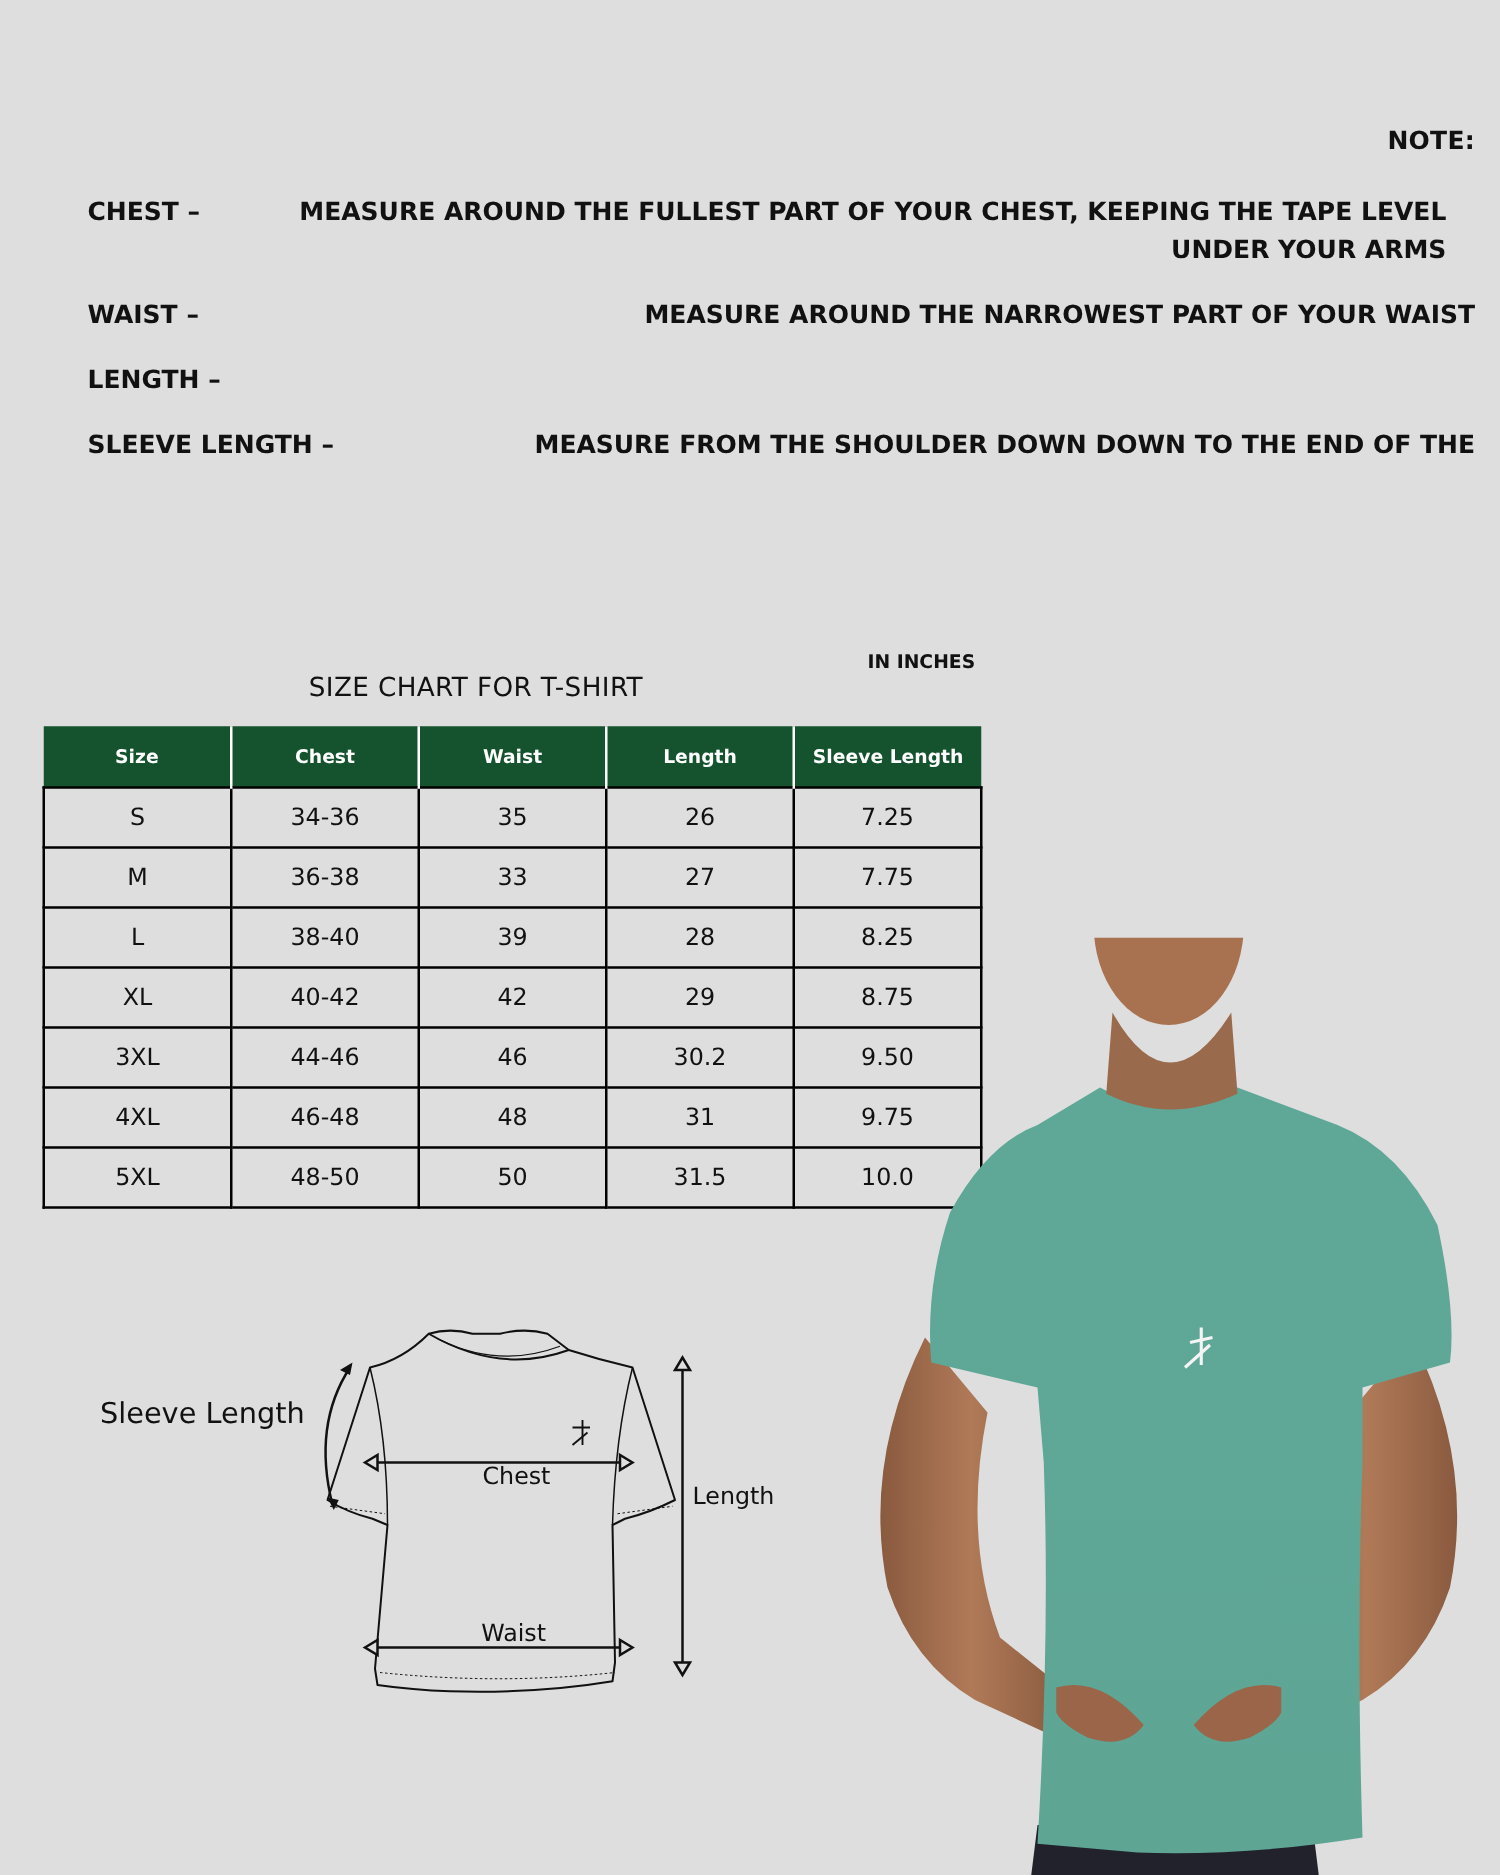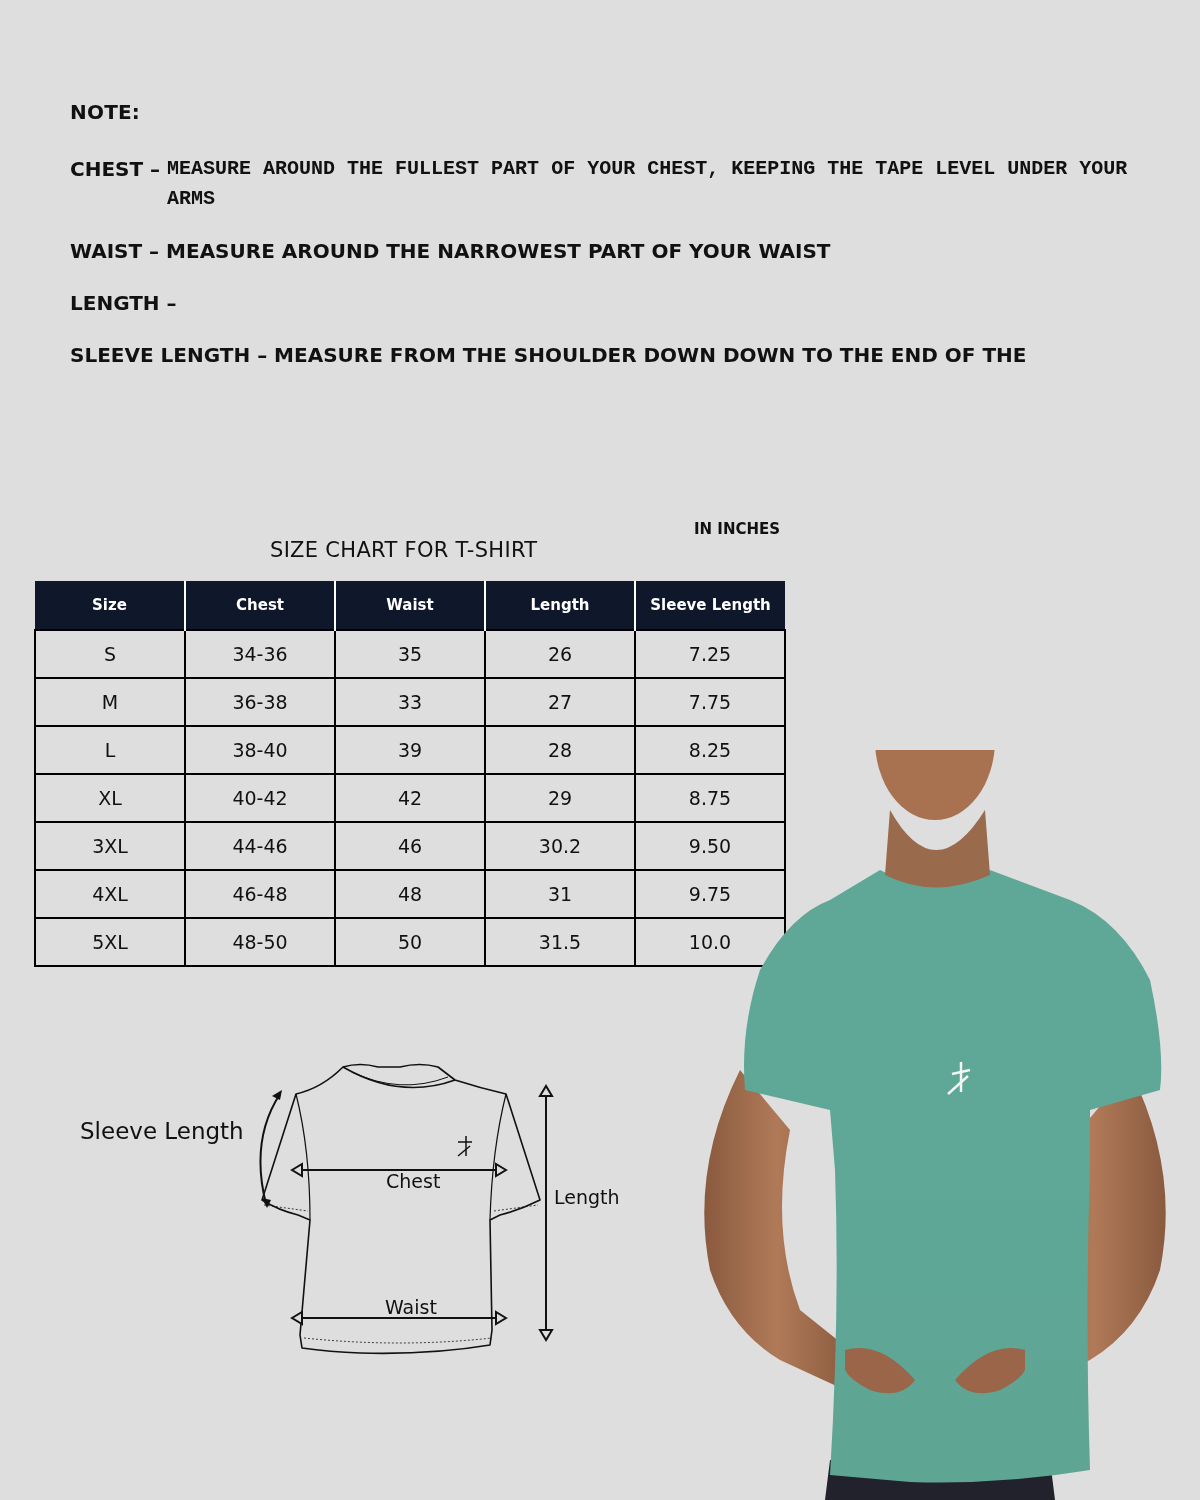--- a/index.html
+++ b/index.html
@@ -3,38 +3,38 @@
 <meta charset="utf-8">
 <style>
   * { box-sizing: border-box; margin: 0; padding: 0; }
   html, body { width: 1200px; height: 1500px; overflow: hidden; }
   body {
     background: #dedede;
     font-family: "DejaVu Sans", "Liberation Sans", sans-serif;
     color: #111;
     position: relative;
   }
-  .notes { position: absolute; left: 70px; top: 100px; width: 1110px; }
+  .notes { position: absolute; left: 70px; top: 100px; width: 1110px; text-align: right; }
   .note-title { font-size: 20px; font-weight: 600; letter-spacing: 0.2px; margin-bottom: 30px; }
   .note { font-size: 20px; font-weight: 600; line-height: 30px; margin-bottom: 22px; display: flex; }
   .note .term { white-space: nowrap; }
   .note .sep { white-space: pre; }
   .note .desc { flex: 1; }
-  .note.n1 .desc { max-width: 990px; font-family: Liberation Mono, monospace; }
+  .note.n1 .desc { max-width: 990px; }
   .note.n3 .desc { max-width: 940px; }
 
   .units { position: absolute; left: 694px; top: 520px; font-size: 15px; font-weight: 700; }
-  .chart-title { position: absolute; left: 270px; top: 538px; font-size: 21px; font-weight: 400; letter-spacing: 0.3px; }
+  .chart-title { position: absolute; left: 247px; top: 538px; font-size: 21px; font-weight: 400; letter-spacing: 0.3px; }
 
   table.size-table {
     position: absolute; left: 34px; top: 581px;
     width: 752px; border-collapse: collapse; table-layout: fixed;
   }
   table.size-table th {
-    background: #0f172a; color: #fff; font-size: 15px; font-weight: 700;
+    background: #14532d; color: #fff; font-size: 15px; font-weight: 700;
     height: 49px; text-align: center; border-left: 2px solid #fff;
   }
   table.size-table th:first-child { border-left: none; }
   table.size-table td {
     height: 48px; text-align: center; font-size: 19px; font-weight: 500;
     border: 2px solid #000; background: #dedede;
   }
 
   .diagram { position: absolute; left: 60px; top: 1050px; width: 600px; height: 330px; }
   .diagram svg { position: absolute; left: 0; top: 0; }

